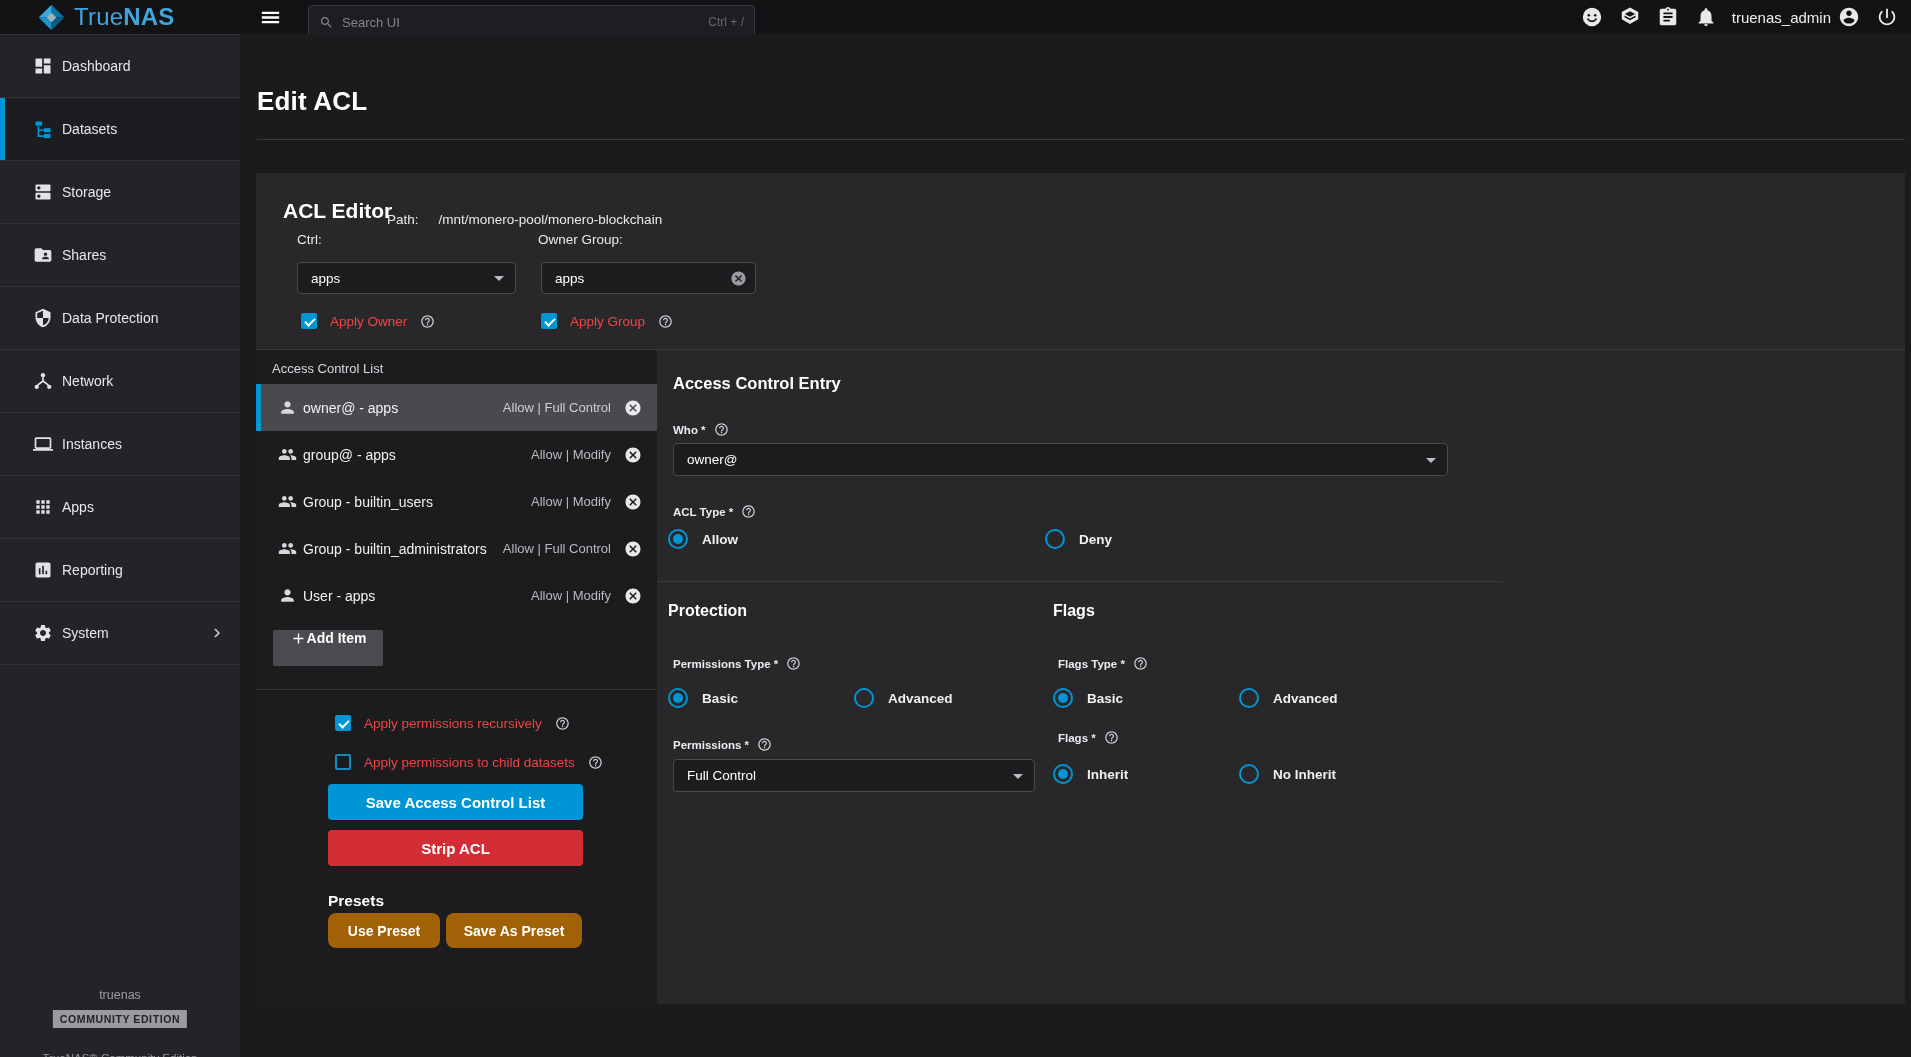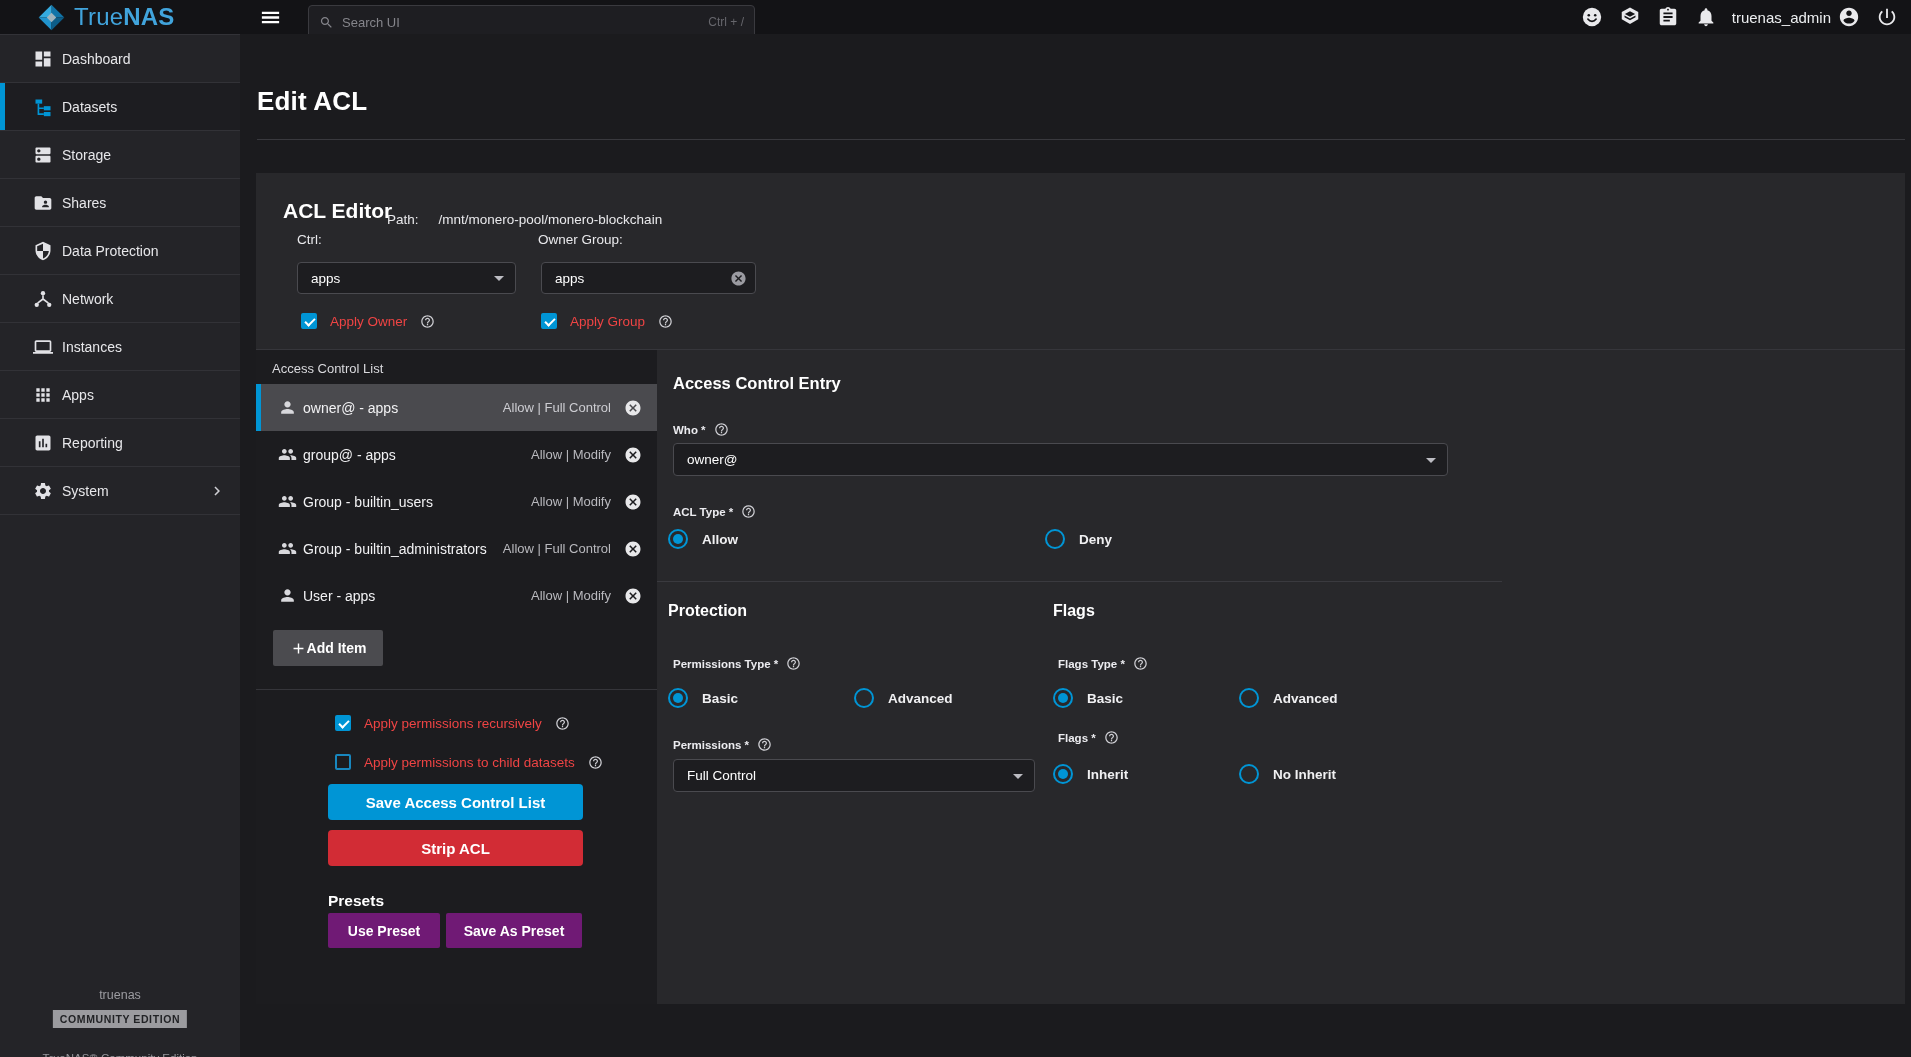--- a/index.html
+++ b/index.html
@@ -30,21 +30,21 @@
   #searchbox input::placeholder{color:#85858b}
   #searchbox .shortcut{color:#66666c;font-size:12px}
   #topbar-right{position:absolute;right:13px;top:0;height:34px;display:flex;align-items:center}
   .tb-icon{width:22px;height:22px;color:#e9e9ec;margin-left:16px;cursor:pointer;flex:none}
   #tb-username{color:#eceef0;font-size:15px;margin-left:15px;cursor:pointer}
   #tb-avatar{margin-left:7px}
 
   
   #sidebar{position:absolute;left:0;top:34px;width:240px;height:1023px;background:var(--sidebar)}
   #sidebar-items{border-top:1px solid #323237}
-  .side-item{position:relative;height:48px;display:flex;align-items:center;border-bottom:1px solid #323237;cursor:pointer}
+  .side-item{position:relative;height:63px;display:flex;align-items:center;border-bottom:1px solid #323237;cursor:pointer}
   .side-item .side-icon{position:absolute;left:33px;width:20px;height:20px;color:#e2e2e6}
   .side-item .side-icon svg{width:20px;height:20px}
   .side-item .side-label{position:absolute;left:62px;font-size:14px;color:#e7e7ea}
   .side-item .side-chevron{position:absolute;right:14px;width:18px;height:18px;color:#cfcfd4;display:none}
   .side-item.has-chevron .side-chevron{display:block}
   .side-item.active{background:#1d1d21}
   .side-item.active::before{content:"";position:absolute;left:0;top:0;bottom:0;width:5px;background:var(--accent)}
   .side-item.active .side-icon{color:var(--accent)}
   #side-hostname{position:absolute;left:0;width:240px;top:954px;text-align:center;font-size:12.5px;color:#9c9ca1}
   #side-badge{position:absolute;left:50%;transform:translateX(-50%);top:976px;background:#9b9b9f;color:#222326;font-size:10.5px;font-weight:700;letter-spacing:.6px;padding:3px 7px;white-space:nowrap}
@@ -85,30 +85,30 @@
   #acl-rows{position:absolute;left:0;top:34px;width:100%}
   .acl-row{position:relative;height:47px;display:flex;align-items:center;cursor:pointer}
   .acl-row .acl-row-icon{position:absolute;left:22px;width:19px;height:19px;color:#d8d8dc}
   .acl-row .acl-row-icon svg{width:19px;height:19px}
   .acl-row .acl-row-name{position:absolute;left:47px;font-size:14px;color:#f2f2f4}
   .acl-row .acl-row-meta{position:absolute;right:46px;font-size:13px;color:#b9b9be}
   .acl-row .acl-row-remove{position:absolute;right:15px;width:18px;height:18px;color:#e8e8ea;cursor:pointer}
   .acl-row.selected{background:#4a4a4e}
   .acl-row.selected::before{content:"";position:absolute;left:0;top:0;bottom:0;width:5px;background:var(--accent)}
   .acl-row.selected .acl-row-meta{color:#cdcdd2}
-  #add-item-btn{position:absolute;left:17px;top:280px;width:110px;height:36px;background:#4b4b4f;border:none;border-radius:2px;color:#fff;display:flex;align-items:center;justify-content:center;font-size:14px;font-weight:700;font-family:inherit;cursor:pointer}
+  #add-item-btn{position:absolute;left:17px;top:280px;width:110px;height:36px;background:#4b4b4f;border:none;border-radius:2px;color:#fff;display:flex;justify-content:center;font-size:14px;font-weight:700;font-family:inherit;cursor:pointer}
   #add-item-btn .plus-ic{width:17px;height:17px}
   #panel-divider{position:absolute;left:0;top:339px;width:100%;height:1px;background:#35353a}
   #cb-recursive{left:79px;top:365px}
   #cb-child{left:79px;top:404px}
   .big-btn{position:absolute;left:72px;width:255px;height:36px;border:none;border-radius:4px;color:#fff;font-size:15px;font-weight:700;font-family:inherit;cursor:pointer}
   #save-acl-btn{top:434px;background:var(--accent)}
   #strip-acl-btn{top:480px;background:var(--danger)}
   #presets-heading{position:absolute;left:72px;top:542px;font-size:15.5px;font-weight:700;color:#fff}
-  .preset-btn{position:absolute;top:563px;height:35px;background:#701a75;border:none;border-radius:2px;color:#fff;font-size:14px;font-weight:700;font-family:inherit;cursor:pointer}
+  .preset-btn{position:absolute;top:563px;height:35px;background:#a16207;border:none;border-radius:8px;color:#fff;font-size:14px;font-weight:700;font-family:inherit;cursor:pointer}
   #use-preset-btn{left:72px;width:112px}
   #saveas-preset-btn{left:190px;width:136px}
 
   
   #ace-panel{position:absolute;left:401px;top:177px;width:1248px;height:654px}
   #ace-heading{position:absolute;left:16px;top:24px;font-size:16.5px;font-weight:700;color:#fff}
   .small-label-row{position:absolute;display:flex;align-items:center;gap:8px;font-size:11.5px;font-weight:700;color:#ececf0}
   #who-label-row{left:16px;top:72px}
   #who-select{left:16px;top:93px;width:775px;height:33px}
   #acltype-label-row{left:16px;top:154px}

